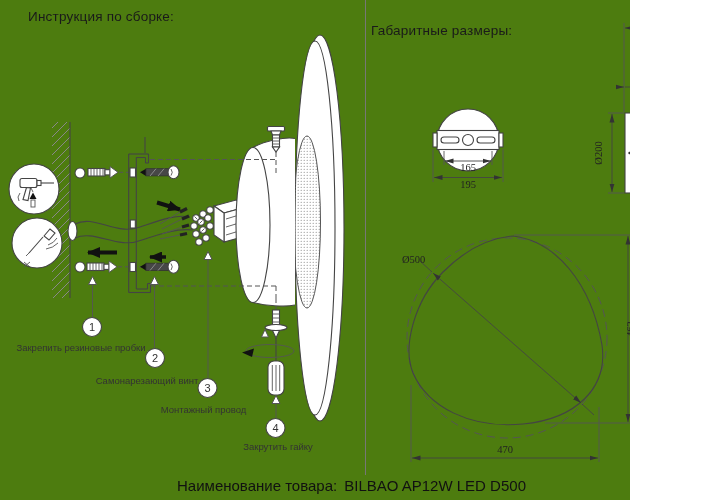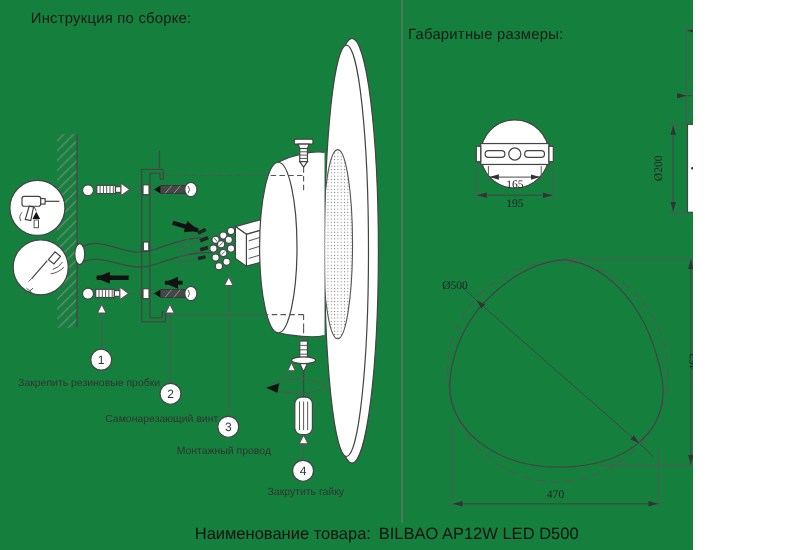--- a/index.html
+++ b/index.html
@@ -1,16 +1,16 @@
 <!DOCTYPE html>
 <html><head>
 <meta charset="utf-8">
 <style>
   html,body{margin:0;padding:0;background:#fff;}
-  #stage{position:relative;width:630px;height:500px;background:#15803d;overflow:hidden;
+  #stage{position:relative;width:630px;height:500px;background:#4d7c0f;overflow:hidden;
          font-family:"Liberation Sans",sans-serif;}
   .panel-title{position:absolute;font-size:13.5px;color:#1a1a1a;letter-spacing:.2px;}
   #left-title{left:28px;top:9px;}
   #right-title{left:371px;top:23px;}
   .footer{position:absolute;left:0;top:477px;width:703px;text-align:center;
           font-size:15px;color:#111;}
   .footer span:first-child{margin-right:7px;}
   svg{position:absolute;left:0;top:0;}
   .ln{stroke:#444;stroke-width:1.1;fill:none;}
   .lnr{stroke:#444;stroke-width:1.1;fill:#fff;}

